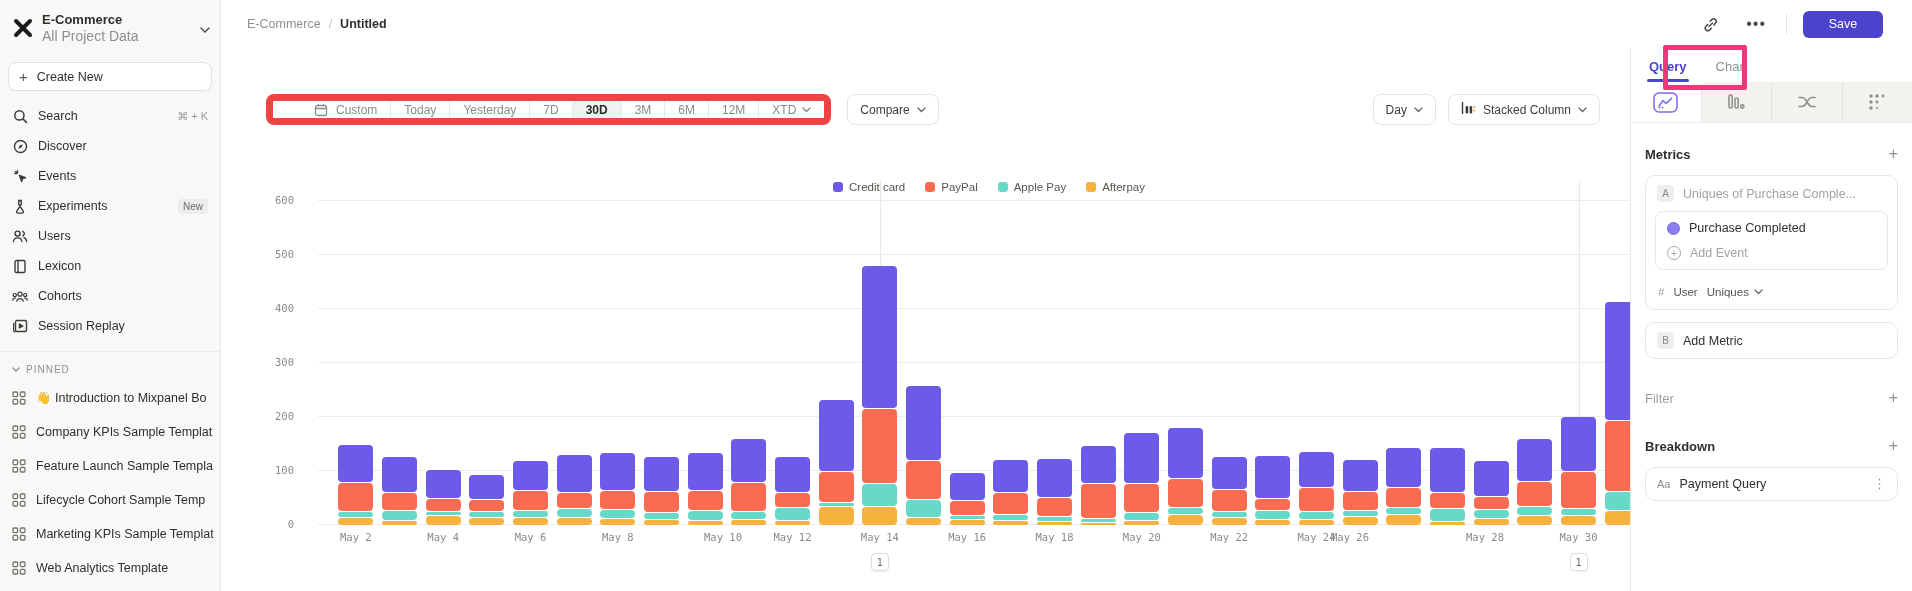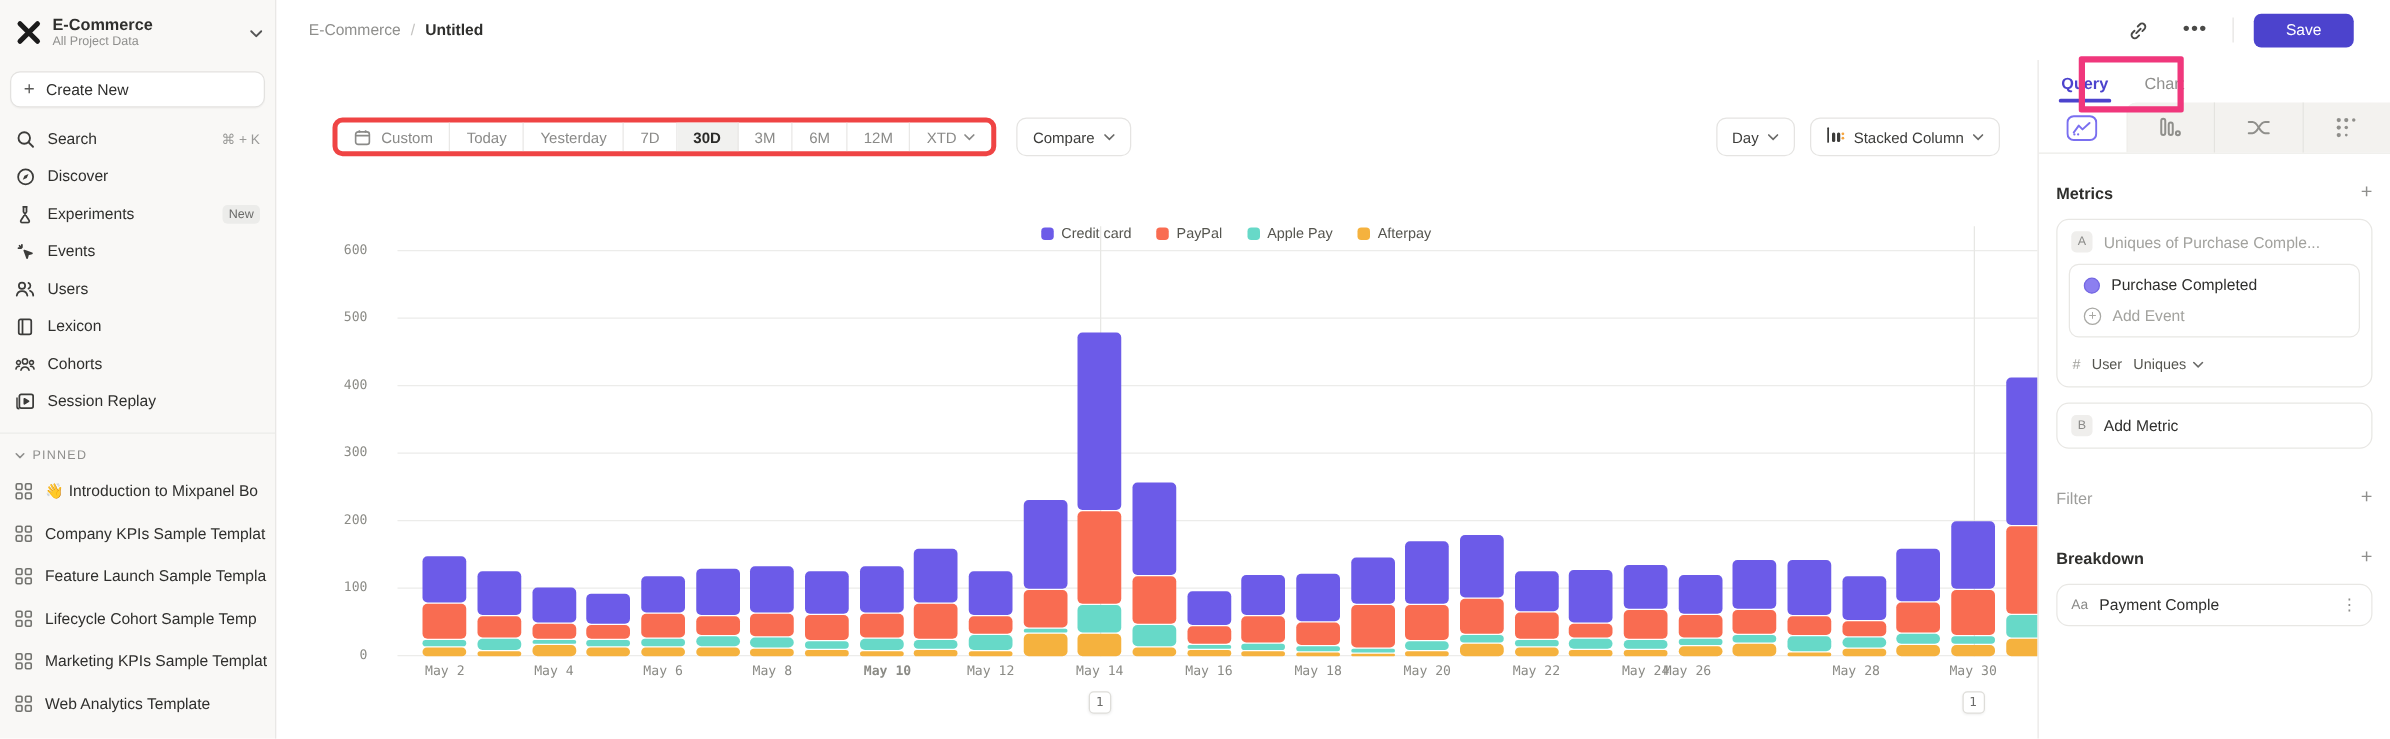--- a/index.html
+++ b/index.html
@@ -6,21 +6,21 @@
   html,body { width:1912px; height:591px; }
   body { font-family:"Liberation Sans",sans-serif; background:#fff; color:#3b3b39; overflow:hidden; }
   .page { position:relative; width:1912px; height:591px; }
 
   
   .sidebar { position:absolute; left:0; top:0; bottom:0; width:221px; background:#f9f8f6; border-right:1px solid #e9e8e6; }
   .ws { display:flex; align-items:center; padding:12px 10px 10px 12px; }
   .ws-logo { width:22px; height:22px; margin-right:8px; flex:none; }
   .ws-text { flex:1; min-width:0; }
   .ws-name { font-size:13px; font-weight:bold; color:#2f2f2d; }
-  .ws-sub { font-size:10px; color:#8f8f8d; margin-top:1px; }
+  .ws-sub { font-size:14px; color:#8f8f8d; margin-top:1px; }
   .ws-chev { flex:none; color:#555; }
   .create-btn { margin:8px 8px 10px 8px; height:29px; background:#fff; border:1px solid #e3e2e0; border-radius:8px; display:flex; align-items:center; padding:0 10px; font-size:12.5px; color:#2f2f2d; box-shadow:0 1px 1px rgba(0,0,0,.03); cursor:pointer; }
   .create-plus { font-size:15px; color:#5a5a58; margin-right:9px; }
   .nav-item { display:flex; align-items:center; height:30px; padding:0 12px; font-size:12.5px; color:#2f2f2d; cursor:pointer; }
   .nav-ic { width:16px; height:16px; margin-right:10px; flex:none; display:flex; align-items:center; justify-content:center; }
   .nav-ic svg { display:block; }
   .nav-lbl { flex:1; white-space:nowrap; overflow:hidden; }
   .nav-short { font-size:11px; color:#9a9a98; }
   .nav-badge { font-size:10px; color:#6a6a68; background:#ececea; border-radius:4px; padding:2px 5px; }
   .pinned { margin-top:10px; border-top:1px solid #ecebe9; padding-top:10px; }
@@ -39,21 +39,21 @@
   .crumb-cur { color:#2f2f2d; font-weight:bold; }
   .topbar-right { margin-left:auto; display:flex; align-items:center; }
   .icon-btn { width:28px; height:28px; display:flex; align-items:center; justify-content:center; color:#4a4a48; cursor:pointer; }
   .tb-ellipsis { font-size:16px; letter-spacing:1px; color:#4a4a48; margin-left:22px; cursor:pointer; }
   .tb-div { width:1px; height:20px; background:#e5e4e2; margin:0 16px 0 20px; }
   .save-btn { width:80px; height:27px; background:#4c43cd; color:#fff; border:none; border-radius:6px; font-size:12.5px; font-family:inherit; cursor:pointer; }
 
   
   .content { position:absolute; left:222px; top:48px; width:1408px; bottom:0; background:#fff; }
   .toolbar { display:flex; align-items:center; margin:46px 30px 0 44px; }
-  .seg { display:flex; align-items:stretch; border:4px solid #ef4444; border-radius:8px; height:31px; overflow:hidden; background:#fff; }
+  .seg { display:flex; align-items:stretch; border:7px solid #ef4444; border-radius:8px; height:31px; overflow:hidden; background:#fff;padding-left:28px; }
   .seg-item { display:flex; align-items:center; padding:0 13px; font-size:12px; color:#8a8a88; border-right:1px solid #e9e8e6; cursor:pointer; white-space:nowrap; }
   .seg-item:last-child { border-right:none; }
   .seg-item.active { background:#f1f1ef; color:#2b2b29; font-weight:bold; }
   .seg-cal { margin-right:8px; display:flex; }
   .chev { display:inline-flex; }
   .tool-btn { display:flex; align-items:center; gap:7px; border:1px solid #e5e4e2; border-radius:8px; height:31px; padding:0 12px; font-size:12px; color:#3c3c3a; background:#fff; margin-left:16px; cursor:pointer; white-space:nowrap; }
   .toolbar-spacer { flex:1; }
   .tool-btn.right-group { margin-left:12px; }
 
   
@@ -142,35 +142,35 @@
           <span class="nav-ic">
             <svg width="15" height="15" viewBox="0 0 15 15" fill="none" stroke="#3c3c3a" stroke-width="1.4">
               <circle cx="7.5" cy="7.5" r="6"></circle>
               <path d="M9.8 5.2 L8.4 8.4 L5.2 9.8 L6.6 6.6 Z" fill="#3c3c3a" stroke="none"></path>
             </svg>
           </span>
           <span class="nav-lbl">Discover</span>
         </div>
         <div class="nav-item">
           <span class="nav-ic">
-            <svg width="14" height="15" viewBox="0 0 14 15" fill="none" stroke="#3c3c3a" stroke-width="1.4" stroke-linejoin="round">
-              <path d="M5 1.5 h4 M5.8 1.5 v4 l4.4 6.7 a1.2 1.2 0 0 1 -1 1.9 H4.8 a1.2 1.2 0 0 1 -1 -1.9 l4.4 -6.7 v-4"></path>
-            </svg>
-          </span>
-          <span class="nav-lbl">Experiments</span>
-          <span class="nav-badge">New</span>
-        </div>
-        <div class="nav-item">
-          <span class="nav-ic">
             <svg width="15" height="15" viewBox="0 0 15 15" fill="none" stroke="#3c3c3a" stroke-width="1.4" stroke-linecap="round">
               <path d="M6.5 6.5 L12.5 8.7 L9.5 9.5 L8.7 12.5 Z" fill="#3c3c3a" stroke-linejoin="round"></path>
               <path d="M4.5 1.8 v2 M1.8 4.5 h2 M2.6 2.6 l1.3 1.3"></path>
             </svg>
           </span>
           <span class="nav-lbl">Events</span>
+        </div>
+        <div class="nav-item">
+          <span class="nav-ic">
+            <svg width="14" height="15" viewBox="0 0 14 15" fill="none" stroke="#3c3c3a" stroke-width="1.4" stroke-linejoin="round">
+              <path d="M5 1.5 h4 M5.8 1.5 v4 l4.4 6.7 a1.2 1.2 0 0 1 -1 1.9 H4.8 a1.2 1.2 0 0 1 -1 -1.9 l4.4 -6.7 v-4"></path>
+            </svg>
+          </span>
+          <span class="nav-lbl">Experiments</span>
+          <span class="nav-badge">New</span>
         </div>
         <div class="nav-item">
           <span class="nav-ic">
             <svg width="16" height="14" viewBox="0 0 16 14" fill="none" stroke="#3c3c3a" stroke-width="1.4" stroke-linecap="round">
               <circle cx="5.6" cy="4.6" r="2.5"></circle>
               <path d="M1.4 12.5 a4.3 4.3 0 0 1 8.5 0"></path>
               <path d="M10.8 2.3 a2.5 2.5 0 0 1 0 4.6 M12 8.6 a4.3 4.3 0 0 1 2.6 3.9"></path>
             </svg>
           </span>
           <span class="nav-lbl">Users</span>
@@ -468,21 +468,21 @@
             <div class="bar-seg" style="height: 6.02px; background: rgb(103, 217, 200);"></div>
             <div class="bar-seg" style="height: 20.06px; background: rgb(249, 108, 81);"></div>
             <div class="bar-seg" style="height: 34.1px; background: rgb(108, 91, 232);"></div>
           </div>
           <div class="bar-col" style="left: 353.667px;">
             <div class="bar-seg" style="height: 3.86px; background: rgb(245, 178, 62);"></div>
             <div class="bar-seg" style="height: 9.26px; background: rgb(103, 217, 200);"></div>
             <div class="bar-seg" style="height: 18.98px; background: rgb(249, 108, 81);"></div>
             <div class="bar-seg" style="height: 36.8px; background: rgb(108, 91, 232);"></div>
           </div>
-          <span class="xlabel" style="left: 376px; font-weight: bold;">May 10</span>
+          <span class="xlabel" style="left: 389px;">May 10</span>
           <div class="bar-col" style="left: 397.333px;">
             <div class="bar-seg" style="height: 5.48px; background: rgb(245, 178, 62);"></div>
             <div class="bar-seg" style="height: 6.56px; background: rgb(103, 217, 200);"></div>
             <div class="bar-seg" style="height: 28.16px; background: rgb(249, 108, 81);"></div>
             <div class="bar-seg" style="height: 43.28px; background: rgb(108, 91, 232);"></div>
           </div>
           <div class="bar-col" style="left: 441px;">
             <div class="bar-seg" style="height: 4.4px; background: rgb(245, 178, 62);"></div>
             <div class="bar-seg" style="height: 11.42px; background: rgb(103, 217, 200);"></div>
             <div class="bar-seg" style="height: 14.66px; background: rgb(249, 108, 81);"></div>
@@ -702,21 +702,21 @@
         <span class="rhead-plus">+</span>
       </div>
 
       <div class="rhead" style="margin-top:30px;">
         <span class="rhead-label">Breakdown</span>
         <span class="rhead-plus">+</span>
       </div>
       <div class="card">
         <div class="card-row">
           <span class="aa">Aa</span>
-          <span class="dark">Payment Comple</span>
+          <span class="dark">Payment Query</span>
           <span class="kebab">⋮</span>
         </div>
       </div>
     </div>
   </div>
 
   <div class="hl-box"></div>
 </div>
 
 </body></html>

